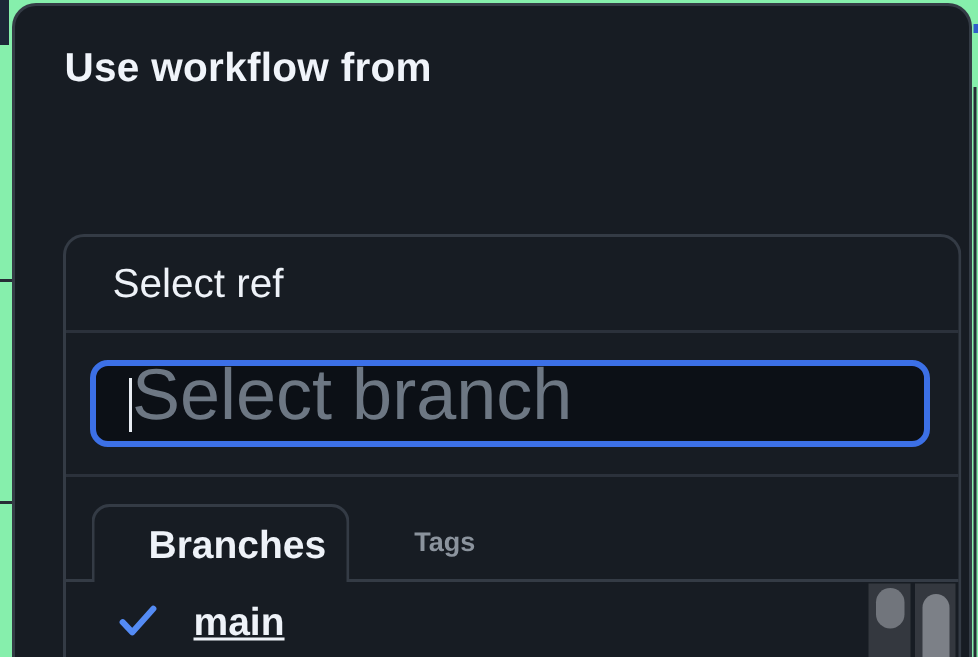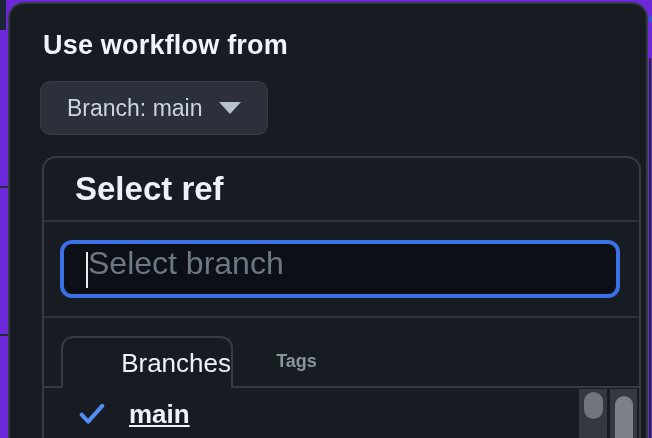--- a/index.html
+++ b/index.html
@@ -2,21 +2,21 @@
 <html><head>
 <meta charset="utf-8">
 <style>
   * { margin: 0; padding: 0; box-sizing: border-box; }
   html, body { background: #0d1117; }
   .screen {
     position: relative;
     width: 652px;
     height: 438px;
     overflow: hidden;
-    background: #6d28d9;
+    background: #86efac;
     font-family: "Liberation Sans", sans-serif;
     color: #eef2f8;
   }
 
   
   .art { position: absolute; }
   .art-blue-tl { left: 0; top: 0; width: 6px; height: 30px; background: #1c2637; }
   .art-line-l1 { left: 0; top: 186px; width: 8px; height: 2px; background: #262c35; }
   .art-line-l2 { left: 0; top: 334px; width: 8px; height: 2px; background: #262c35; }
   .art-blue-tr { left: 649px; top: 16px; width: 3px; height: 6px; background: #2e5ec9; }
@@ -78,40 +78,40 @@
     border-radius: 14px 14px 0 0;
   }
   .ref-header {
     height: 64px;
     display: flex;
     align-items: center;
     padding-left: 31px;
     border-bottom: 2px solid #2b313b;
   }
   .ref-title {
-    font-size: 33px;
-    font-weight: 700;
+    font-size: 27px;
+    font-weight: 400;
     color: #eef2f8;
   }
 
   .ref-filter {
     position: relative;
     height: 96px;
     border-bottom: 2px solid #2b313b;
   }
   .ref-search-input {
     position: absolute;
     left: 16px; top: 18px;
     width: 560px; height: 58px;
     background: #0c1016;
     border: 4px solid #3c70e6;
     border-radius: 12px;
     padding: 0 20px 12px 24px;
     font-family: "Liberation Sans", sans-serif;
-    font-size: 32px;
+    font-size: 48px;
     color: #e6edf3;
     outline: none;
   }
   .ref-search-input::placeholder { color: #6d7783; opacity: 1; }
   .text-cursor {
     position: absolute;
     left: 42px; top: 30px;
     width: 2px; height: 36px;
     background: #e8ecf2;
   }
@@ -124,23 +124,23 @@
   .tab-branches {
     position: absolute;
     left: 17px; top: 18px; bottom: -2px;
     width: 172px;
     background: #171c23;
     border: 2px solid #343b45;
     border-bottom: none;
     border-radius: 12px 12px 0 0;
     display: flex;
     align-items: center;
-    justify-content: flex-end;
+    justify-content: flex-start;
     font-size: 26px;
-    font-weight: 400;
+    font-weight: 700;
     color: #eef2f8;
     cursor: pointer;
     padding-left: 36px;
   }
   .tab-tags {
     position: absolute;
     left: 180px; top: 18px;
     width: 145px; height: 50px;
     display: flex;
     align-items: center;
@@ -199,24 +199,20 @@
   <div class="art art-blue-tl"></div>
   <div class="art art-line-l1"></div>
   <div class="art art-line-l2"></div>
   <div class="art art-blue-tr"></div>
   <div class="art art-line-r"></div>
 
   <div class="dropdown-panel">
 
     <div class="dd-title">Use workflow from</div>
 
-    <button class="branch-button">
-      <span class="branch-button-label">Branch: main</span>
-      <span class="caret-down"></span>
-    </button>
 
     <div class="ref-panel">
 
       <div class="ref-header">
         <span class="ref-title">Select ref</span>
       </div>
 
       <div class="ref-filter">
         <input class="ref-search-input" type="text" placeholder="Select branch" style="">
         <div class="text-cursor"></div>

